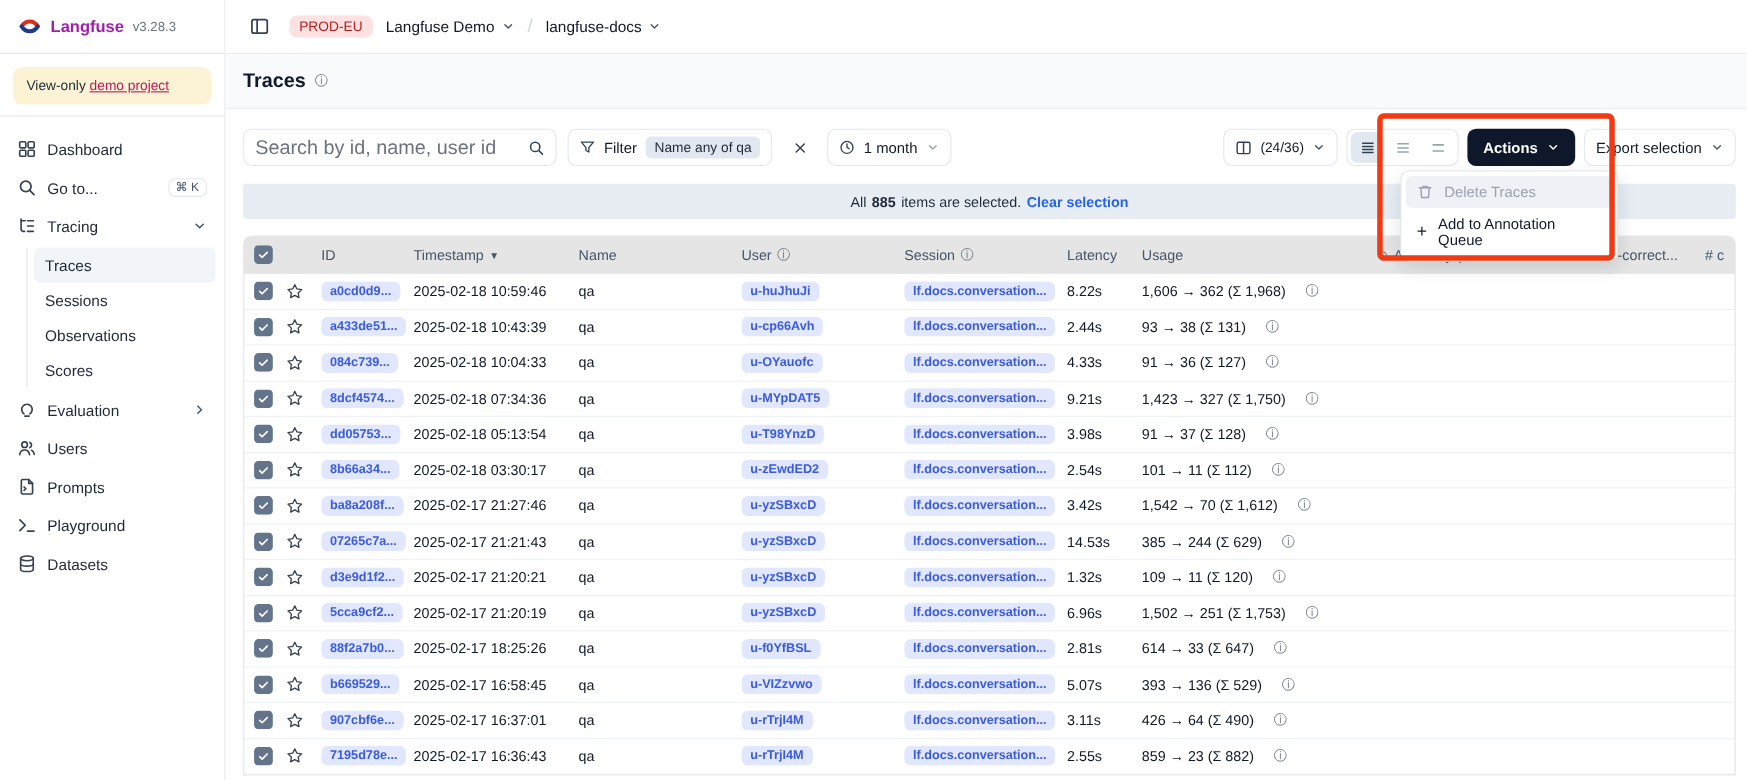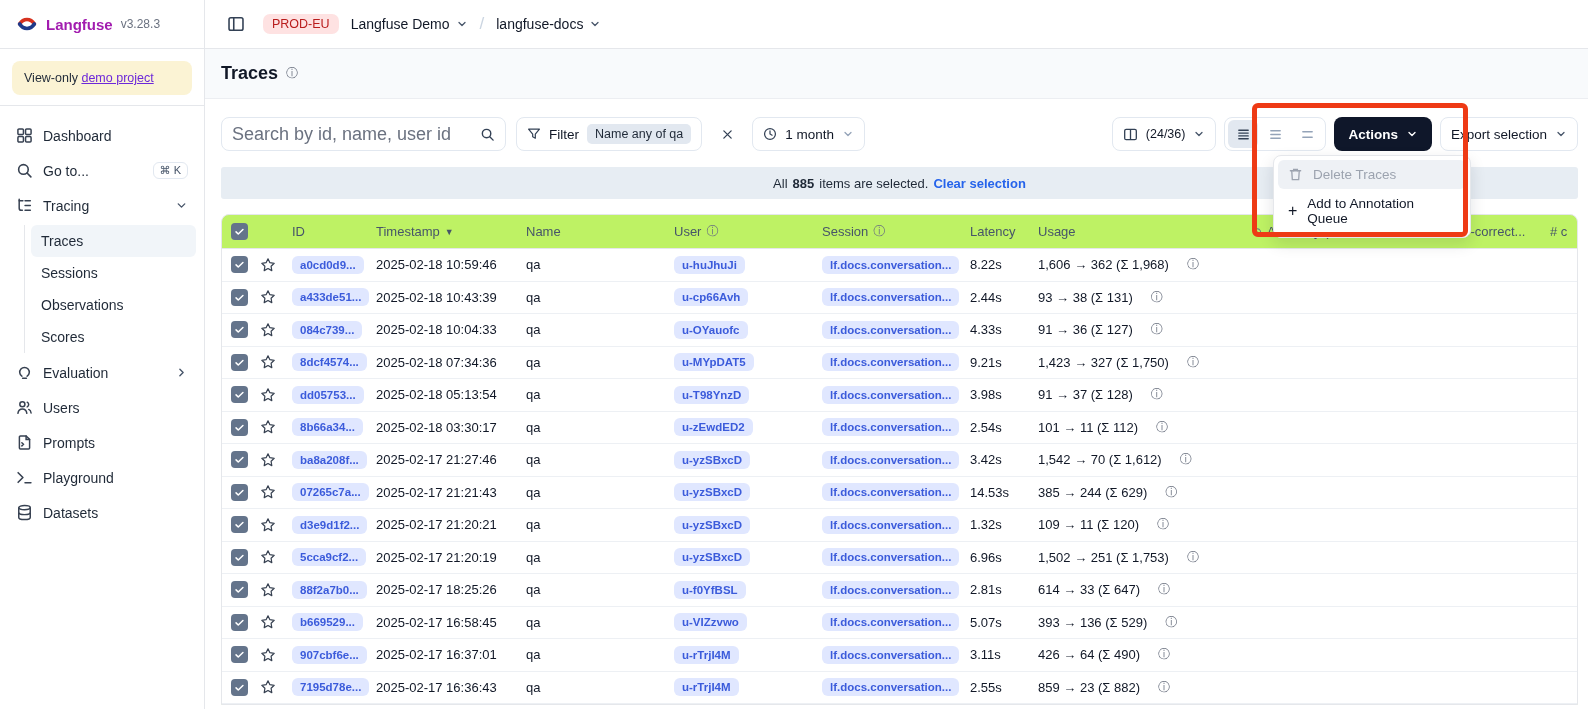--- a/index.html
+++ b/index.html
@@ -10,21 +10,21 @@
 
   
   .sidebar { position:absolute; left:0; top:0; width:205px; height:709px;
     background:#fff; border-right:1px solid #e5e7eb; }
   .logo-row { height:49px; display:flex; align-items:center; gap:8px; padding:0 16px;
     border-bottom:1px solid #e5e7eb; }
   .logo-name { font-size:15px; font-weight:700; color:#a21caf; }
   .logo-version { font-size:12px; color:#6b7280; }
   .banner-wrap { padding:12px 12px 10px 12px; border-bottom:1px solid #e5e7eb; }
   .view-banner { background:#fbf3d4; border-radius:8px; padding:10px 12px; font-size:12.5px; color:#1f2937; }
-  .view-banner a { color:#6d28d9; text-decoration:underline; cursor:pointer; }
+  .view-banner a { color:#be185d; text-decoration:underline; cursor:pointer; }
   .nav { padding:12px 8px 0 8px; }
   .nav-item { height:35px; display:flex; align-items:center; gap:10px; padding:0 8px;
     font-size:14px; color:#1f2937; border-radius:6px; cursor:pointer; }
   .nav-item .nicon { width:17px; height:17px; color:#374151; flex:0 0 17px; }
   .nav-item .grow { flex:1; }
   .kbd { border:1px solid #e2e8f0; border-radius:6px; padding:1px 6px; font-size:11px; color:#475569; background:#fff; }
   .chev { color:#475569; }
   .subnav { margin:2px 0 2px 16px; border-left:1px solid #e5e7eb; padding-left:6px; }
   .subnav .nav-item { height:32px; font-size:14px; padding-left:10px; }
   .subnav .active { background:#f1f5f9; font-weight:500; }
@@ -65,21 +65,21 @@
     display:flex; align-items:center; gap:8px; padding:0 14px; font-size:13.5px; font-weight:700; cursor:pointer;
     font-family:"Liberation Sans", sans-serif; }
   .btn-outline { font-weight:500; }
 
   .sel-banner { margin-top:16px; height:32px; background:#e7edf3; border-radius:3px;
     display:flex; align-items:center; justify-content:center; gap:5px; font-size:13px; color:#1f2937; }
   .sel-banner b { font-weight:700; }
   .sel-link { color:#2563eb; font-weight:600; cursor:pointer; }
 
   
-  .table { margin-top:15px; border:1px solid #e5e7eb; border-radius:8px 8px 0 0; overflow:hidden; background:#bef264; }
+  .table { margin-top:15px; border:1px solid #e5e7eb; border-radius:8px 8px 0 0; overflow:hidden; background:#e5e5e5; }
   .thead, .tr { display:grid;
     grid-template-columns:38px 32px 84px 150px 148px 148px 148px 68px 214px 152px 146px 1fr;
     align-items:center; }
   .thead { height:34px; font-size:13px; font-weight:500; color:#475569; border-bottom:1px solid #e5e7eb; }
   .th { display:flex; align-items:center; gap:5px; overflow:hidden; white-space:nowrap; }
   .tr { height:32.5px; border-bottom:1px solid #edf0f4; font-size:13px; background:#fff; }
   .td { display:flex; align-items:center; overflow:hidden; white-space:nowrap; }
   .td-check, .th-check { justify-content:flex-start; padding-left:9px; }
   .checkbox { width:17px; height:17px; background:#64748b; border-radius:4px;
     display:flex; align-items:center; justify-content:center; cursor:pointer; flex:0 0 17px; }

